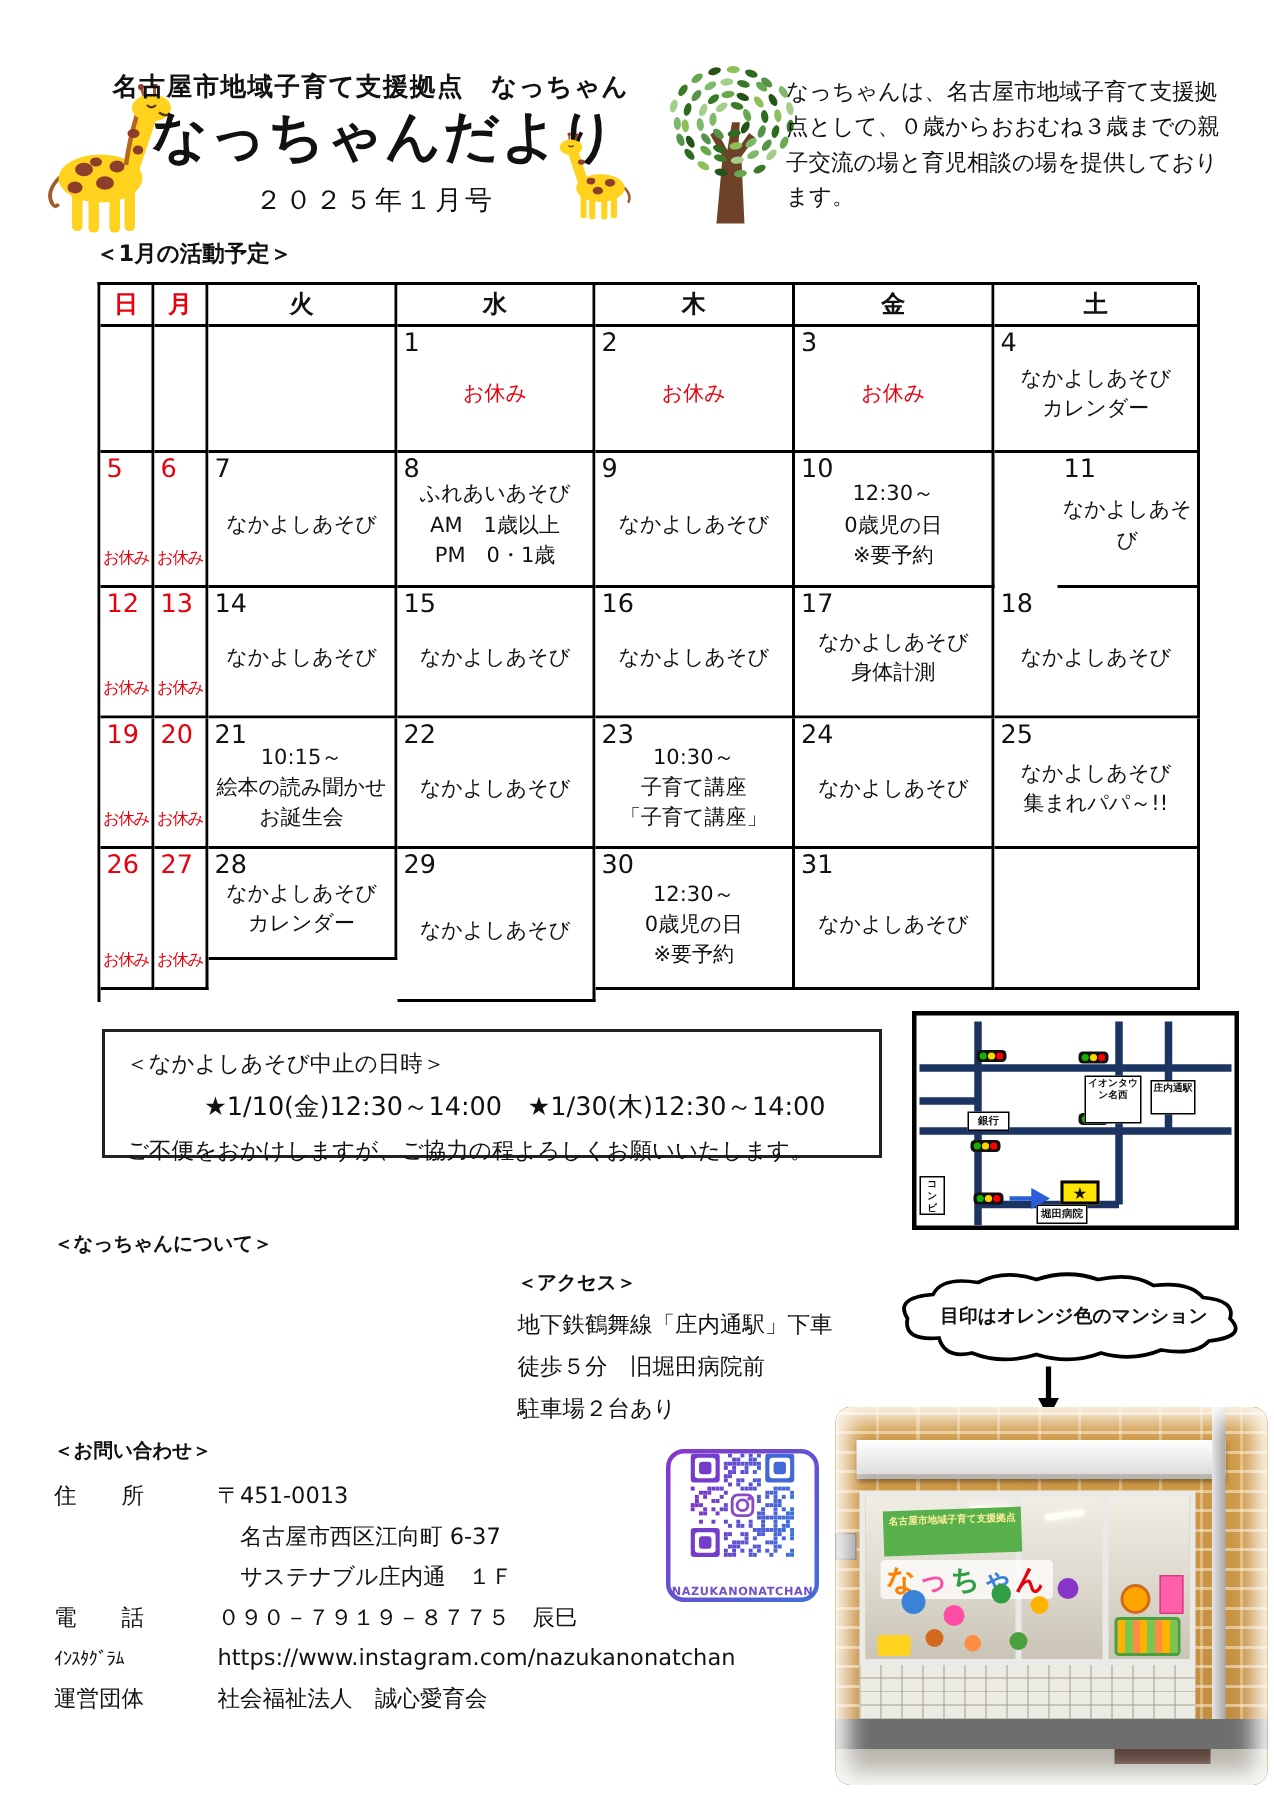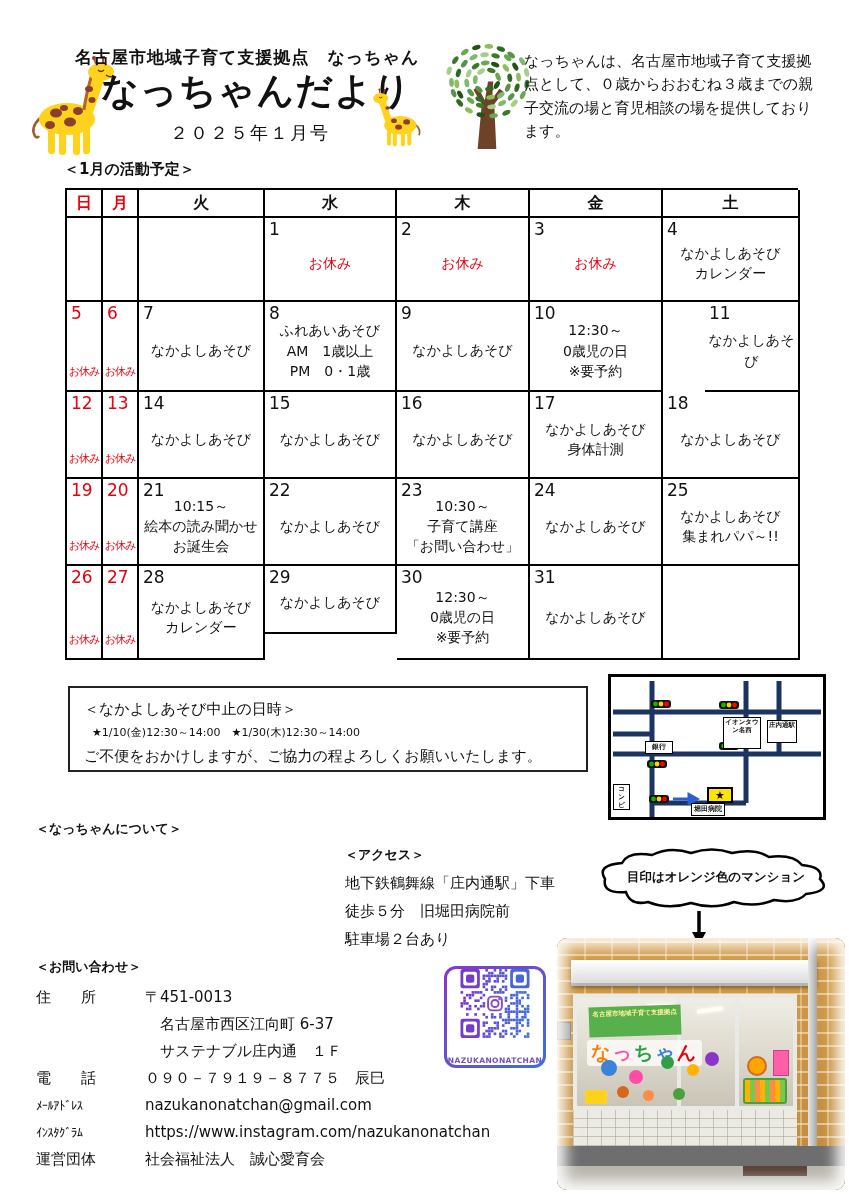--- a/index.html
+++ b/index.html
@@ -31,21 +31,21 @@
   }
   .cal-cell { position:relative; border-right:2px solid #000; border-bottom:2px solid #000; background:#fff; }
   .cal-date { position:absolute; top:2px; left:4px; font-size:17px; line-height:1.1; }
   .cal-lines { position:absolute; left:1px; right:1px; top:55%; transform:translateY(-50%);
                text-align:center; font-size:14px; line-height:1.45; }
   .cal-cell.narrow .cal-lines { top:auto; bottom:10px; transform:none; font-size:11px; letter-spacing:-1px; }
 
   
   .notice { left:68px; top:686px; width:520px; height:86px; border:2px solid #222; padding:8px 14px;
             font-size:15px; line-height:1.8; }
-  .notice .n2 { padding-left:8px; font-size:11px; }
+  .notice .n2 { padding-left:8px; font-size:17px;margin-left:44px; }
 
   
   .map { left:608px; top:674px; width:218px; height:146px; border:3px solid #000; background:#fff; }
   .map-label { position:absolute; background:#fff; border:1.5px solid #000; text-align:center;
                font-size:6.5px; line-height:1.2; font-weight:bold; padding:1px; overflow:hidden; }
   .map-star { position:absolute; background:#ffe400; border:2px solid #000; text-align:center;
               font-size:11px; line-height:13px; font-weight:bold; }
 
   
   .sec-head { font-size:13px; font-weight:bold; }
@@ -378,21 +378,21 @@
         <div class="cal-date">22</div>
         <div class="cal-lines">
           <div>なかよしあそび</div>
         </div>
       </div>
       <div class="cal-cell" style="height: 87px;">
         <div class="cal-date">23</div>
         <div class="cal-lines">
           <div>10:30～</div>
           <div>子育て講座</div>
-          <div>「お問い合わせ」</div>
+          <div>「子育て講座」</div>
         </div>
       </div>
       <div class="cal-cell" style="height: 87px;">
         <div class="cal-date">24</div>
         <div class="cal-lines">
           <div>なかよしあそび</div>
         </div>
       </div>
       <div class="cal-cell" style="height: 87px;">
         <div class="cal-date">25</div>
@@ -406,28 +406,28 @@
         <div class="cal-lines red">
           <div>お休み</div>
         </div>
       </div>
       <div class="cal-cell narrow" style="height: 94px;">
         <div class="cal-date red">27</div>
         <div class="cal-lines red">
           <div>お休み</div>
         </div>
       </div>
-      <div class="cal-cell" style="height: 94px;">
+      <div class="cal-cell" style="height: 74px;">
         <div class="cal-date">28</div>
         <div class="cal-lines">
           <div>なかよしあそび</div>
           <div>カレンダー</div>
         </div>
       </div>
-      <div class="cal-cell" style="height: 68px;">
+      <div class="cal-cell" style="height: 102px;">
         <div class="cal-date">29</div>
         <div class="cal-lines">
           <div>なかよしあそび</div>
         </div>
       </div>
       <div class="cal-cell" style="height: 94px;">
         <div class="cal-date">30</div>
         <div class="cal-lines">
           <div>12:30～</div>
           <div>0歳児の日</div>
@@ -534,26 +534,20 @@
         <div class="vals">
           <div>〒451-0013</div>
           <div>名古屋市西区江向町 6-37</div>
           <div>サステナブル庄内通　１Ｆ</div>
         </div>
       </div>
       <div class="contact-row">
         <span class="lbl">電　　話</span>
         <div class="vals">
           <div>０９０－７９１９－８７７５　辰巳</div>
-        </div>
-      </div>
-      <div class="contact-row">
-        <span class="lbl small">ﾒｰﾙｱﾄﾞﾚｽ</span>
-        <div class="vals">
-          <div>nazukanonatchan@gmail.com</div>
         </div>
       </div>
       <div class="contact-row">
         <span class="lbl small">ｲﾝｽﾀｸﾞﾗﾑ</span>
         <div class="vals">
           <div>https://www.instagram.com/nazukanonatchan</div>
         </div>
       </div>
       <div class="contact-row">
         <span class="lbl">運営団体</span>

